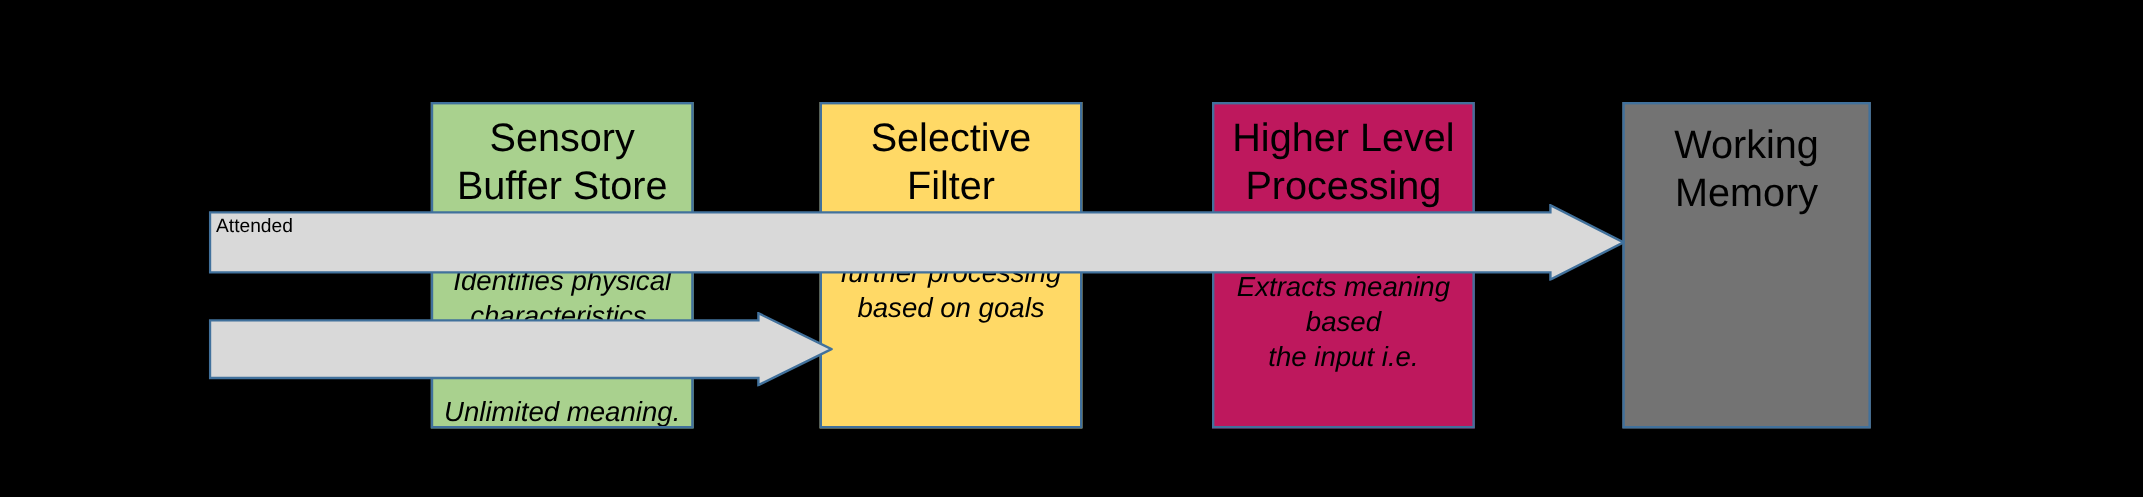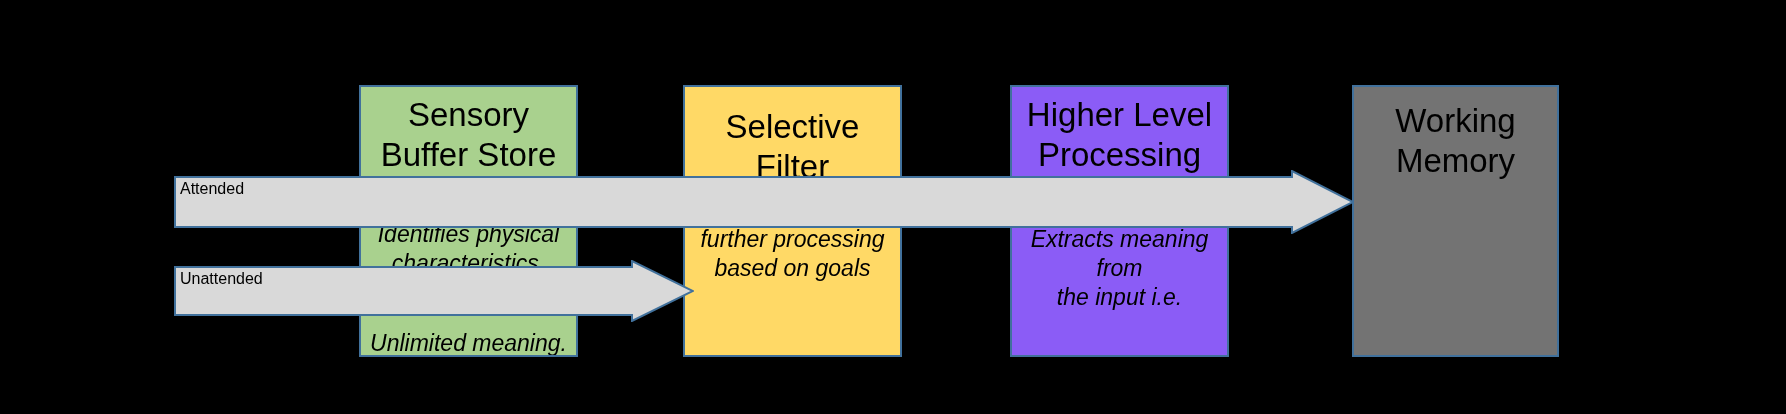--- a/index.html
+++ b/index.html
@@ -59,27 +59,27 @@
   }
   #box-sensory .title { padding-top: 8px; }
   #box-sensory .desc.d1 { padding-top: 45px; }
   #box-sensory .desc.d2 { padding-top: 51px; }
 
   #box-filter {
     left: 683px; top: 85px;
     width: 219px; height: 272px;
     background: #FFD966;
   }
-  #box-filter .title { padding-top: 20px; }
+  #box-filter .title { padding-top: 8px; }
   #box-filter .desc.d1 { padding-top: 38px; }
 
   #box-higher {
     left: 1010px; top: 85px;
     width: 219px; height: 272px;
-    background: #8b5cf6;
+    background: #be185d;
   }
   #box-higher .title { padding-top: 8px; }
   #box-higher .desc.d1 { padding-top: 50px; }
 
   #box-working {
     left: 1352px; top: 85px;
     width: 207px; height: 272px;
     background: #737373;
   }
   #box-working .title { padding-top: 14px; }
@@ -119,21 +119,21 @@
 
   <div class="box" id="box-filter">
     <span class="title">Selective Filter</span>
     <span class="desc d1">further processing
 based on goals</span>
   </div>
 
   <div class="box" id="box-higher">
     <span class="title">Higher Level
 Processing</span>
-    <span class="desc d1">Extracts meaning from
+    <span class="desc d1">Extracts meaning based
 the input i.e.</span>
   </div>
 
   <div class="box" id="box-working">
     <span class="title">Working
 Memory</span>
   </div>
 
   <div class="arrow" id="arrow-attended">
     <svg width="1180" height="64" viewBox="0 0 1180 64">
@@ -142,15 +142,14 @@
   </div>
 
   <div class="arrow" id="arrow-unattended">
     <svg width="520" height="62" viewBox="0 0 520 62">
       <path d="M1,7 L458,7 L458,1 L519,31 L458,61 L458,55 L1,55 Z" fill="#D9D9D9" stroke="#41719C" stroke-width="2" stroke-linejoin="miter"></path>
     </svg>
   </div>
 
   <div class="arrow-label" id="label-attended">Attended</div>
 
-  <div class="arrow-label" id="label-unattended">Unattended</div>
 
 </div>
 
 </body></html>

